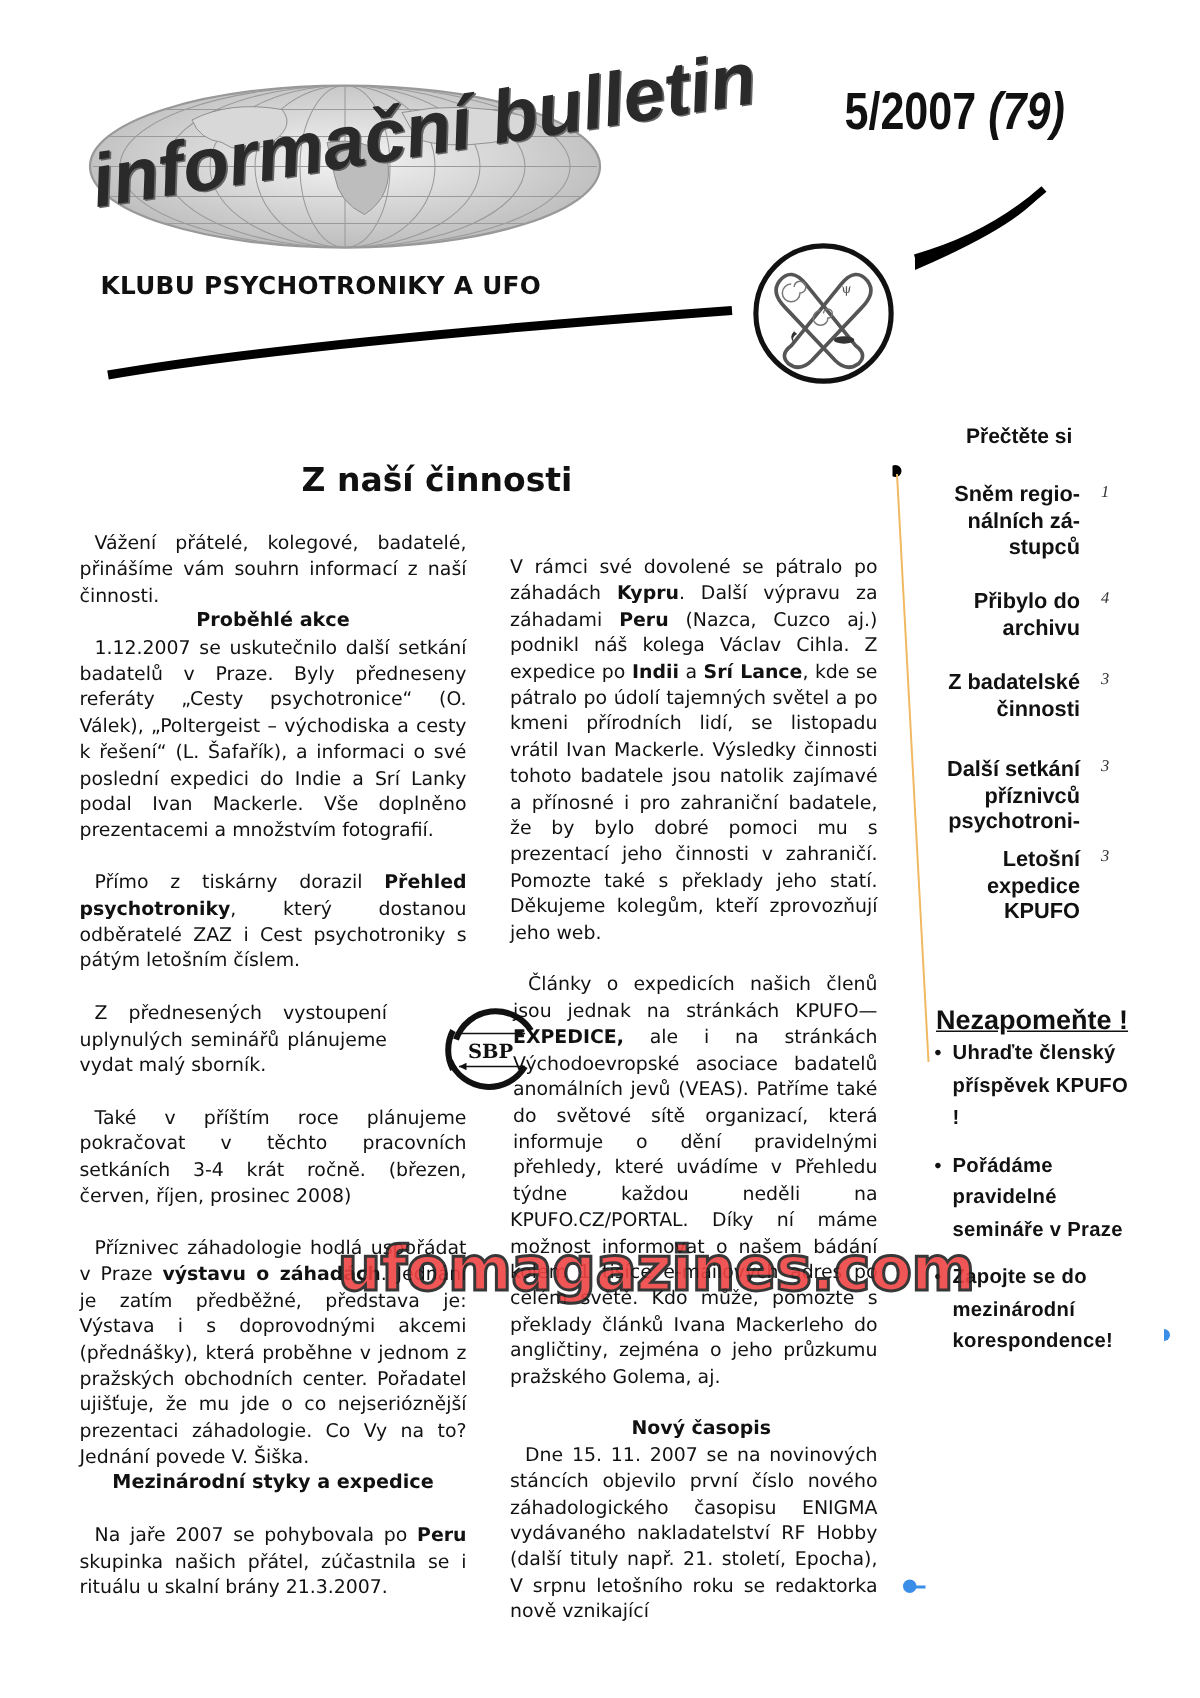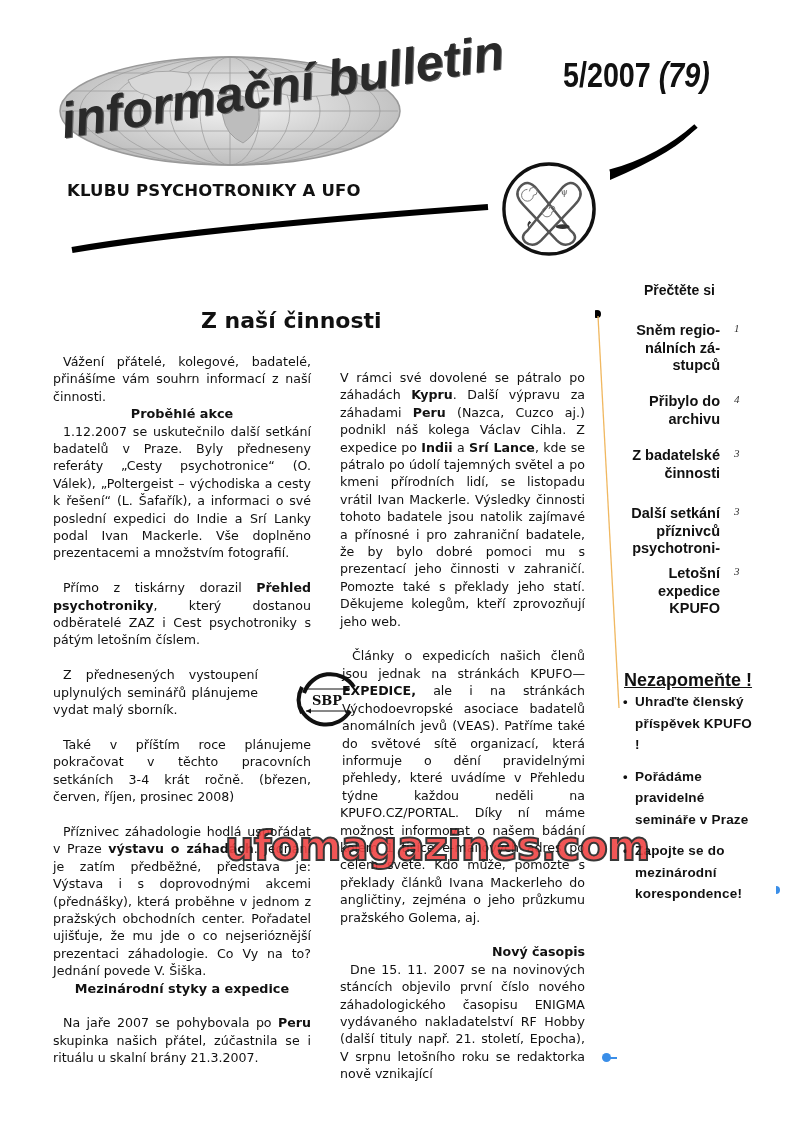--- a/index.html
+++ b/index.html
@@ -144,21 +144,21 @@
   <line x1="12" y1="24" x2="58" y2="24" stroke="#111" stroke-width="1"></line>
   <path d="M58 24 l-5 -2.5 v5z" fill="#111"></path>
   <line x1="14" y1="46" x2="58" y2="46" stroke="#111" stroke-width="1"></line>
   <path d="M14 46 l5 -2.5 v5z" fill="#111"></path>
   <text x="35" y="40" text-anchor="middle" font-family="DejaVu Serif, serif" font-weight="bold" font-size="13" fill="#111">SBP</text>
 </svg>
 
 <div class="abs col col-mid">
   <p style="text-indent:0;"><span>V rámci své dovolené se pátralo po záhadách </span><b>Kypru</b><span>. Další výpravu za záhadami </span><b>Peru</b><span> (Nazca, Cuzco aj.) podnikl náš kolega Václav Cihla. Z expedice po </span><b>Indii</b><span> a </span><b>Srí Lance</b><span>, kde se pátralo po údolí tajemných světel a po kmeni přírodních lidí, se listopadu vrátil Ivan Mackerle. Výsledky činnosti tohoto badatele jsou natolik zajímavé a přínosné i pro zahraniční badatele, že by bylo dobré pomoci mu s prezentací jeho činnosti v zahraničí. Pomozte také s překlady jeho statí.  Děkujeme kolegům, kteří zprovozňují jeho web.</span></p>
   <p class="gap"><span class="float-sbp" style="margin-top:52px;"></span><span>Články o expedicích našich členů jsou jednak na stránkách KPUFO—</span><b>EXPEDICE,</b><span> ale i na stránkách Východoevropské asociace badatelů anomálních jevů (VEAS). Patříme také do světové sítě organizací, která informuje o dění pravidelnými přehledy, které uvádíme v Přehledu týdne každou neděli na KPUFO.CZ/PORTAL. Díky ní máme možnost informovat o našem bádání kolem 1 tisíce e-mailových adres po celém světě. Kdo může, pomozte s překlady článků Ivana Mackerleho do angličtiny, zejména o jeho průzkumu pražského Golema, aj.</span></p>
-  <p class="gap sub-h" style="text-align:right;"><b>Nový časopis</b></p>
+  <p class="gap sub-h" style="text-align:center;"><b>Nový časopis</b></p>
   <p>Dne 15. 11. 2007 se na novinových stáncích objevilo první číslo nového záhadologického časopisu ENIGMA vydávaného nakladatelství RF Hobby (další tituly např. 21. století, Epocha), V srpnu letošního roku se redaktorka nově vznikající</p>
 </div>
 
 <div class="abs side-head">Přečtěte si</div>
 
 <svg class="abs vline" viewBox="0 0 40 400">
   <circle cx="2" cy="4" r="4" fill="#000"></circle>
   <line x1="3" y1="6" x2="24" y2="398" stroke="#f0b860" stroke-width="1.3"></line>
 </svg>
 

